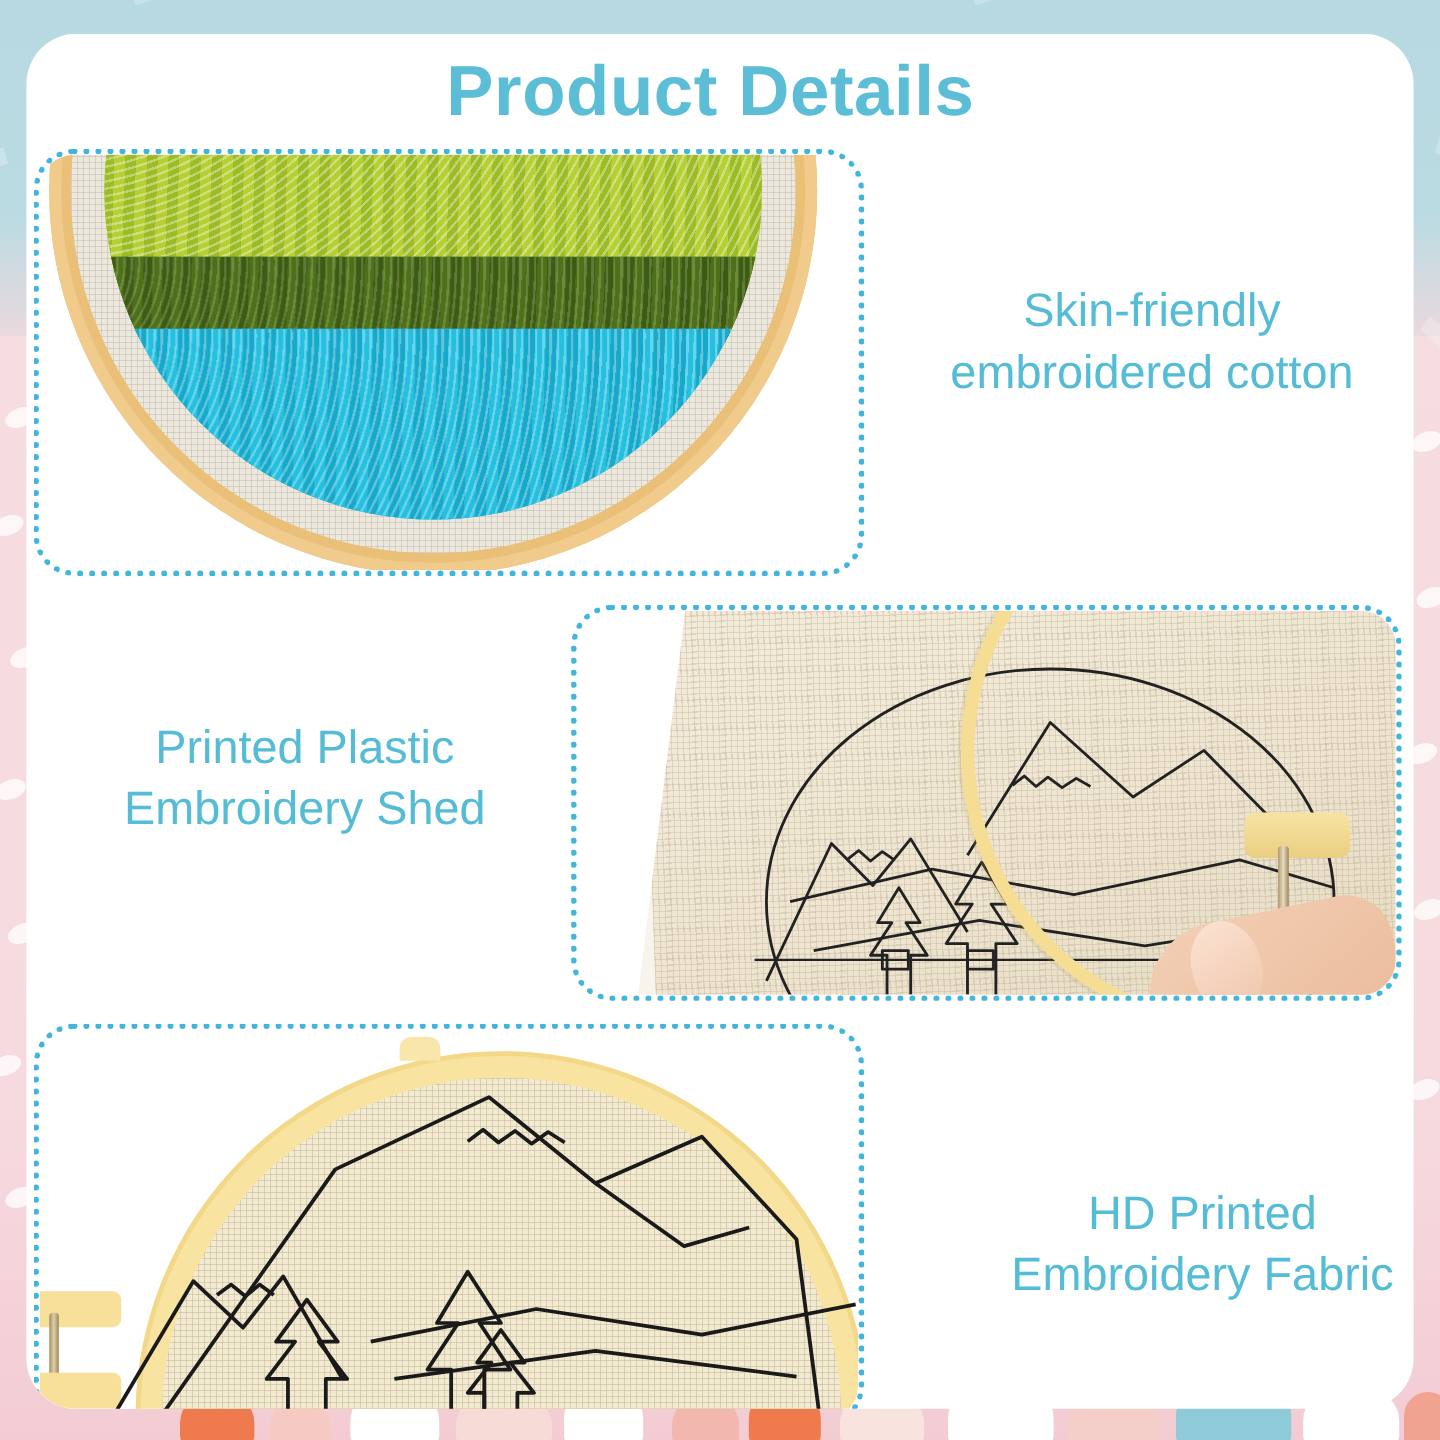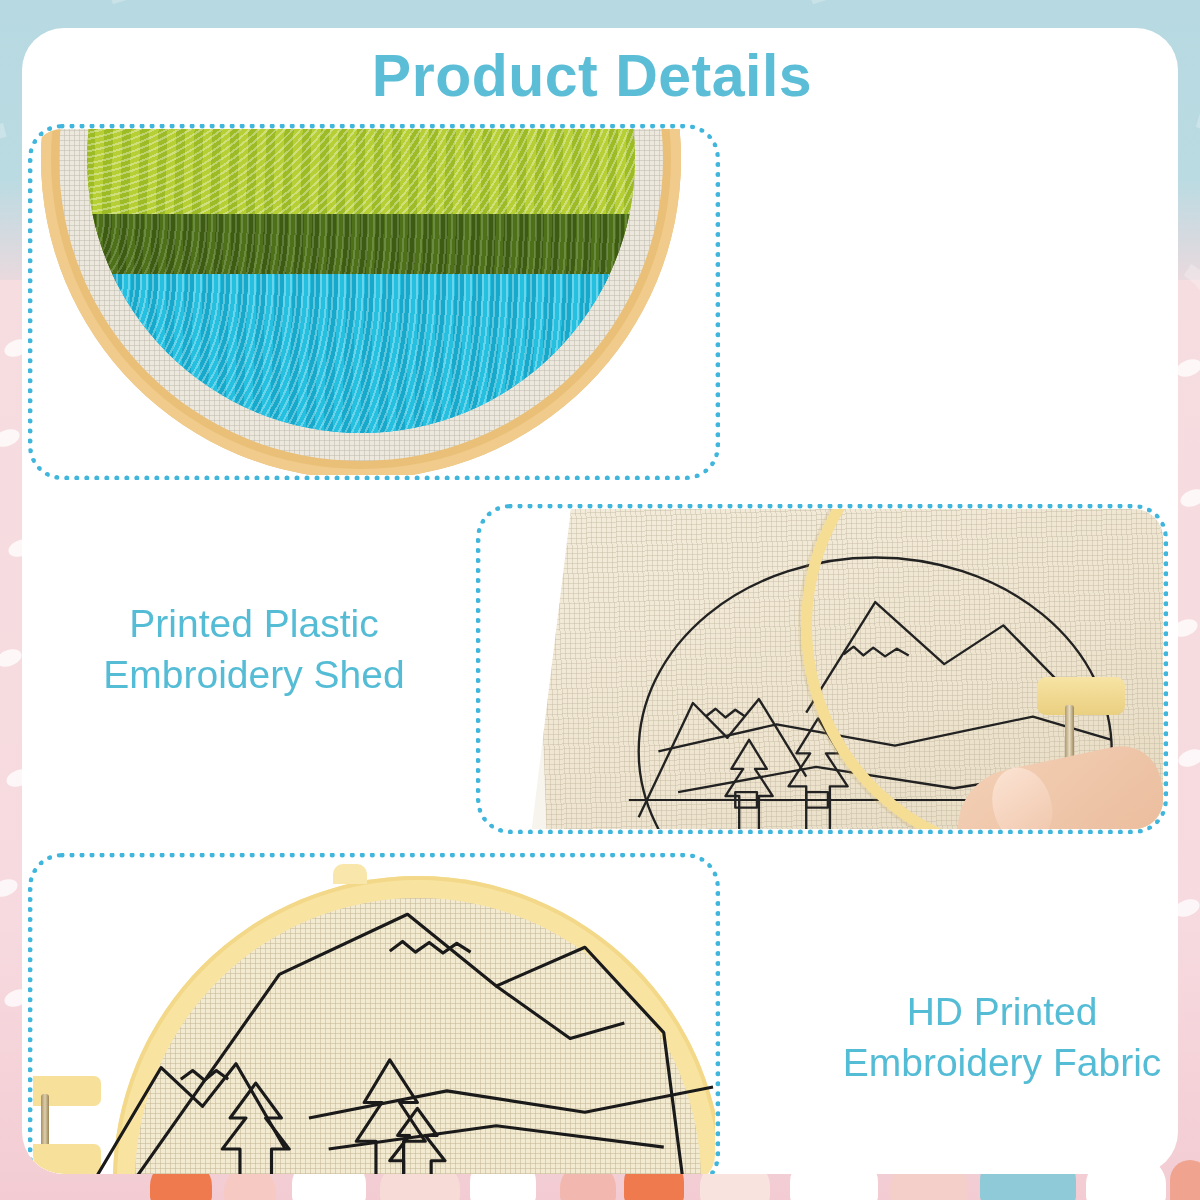--- a/index.html
+++ b/index.html
@@ -343,18 +343,20 @@
 
             <path d="M210 336 L210 300 L192 300 L216 268 L200 268 L226 232 L252 268 L236 268 L260 300 L242 300 L242 336"></path>
             <path d="M348 336 L348 292 L328 292 L354 252 L336 252 L362 208 L390 252 L372 252 L398 292 L376 292 L376 336"></path>
             <path d="M376 336 L376 312 L362 312 L382 286 L370 286 L390 258 L410 286 L398 286 L418 312 L404 312 L404 336"></path>
           </g>
         </svg>
       </div>
     </div>
   </div>
 
+  <div class="caption" id="cap-cotton">Skin-friendly
+embroidered cotton</div>
   <div class="caption" id="cap-shed">Printed Plastic
 Embroidery Shed</div>
   <div class="caption" id="cap-fabric">HD Printed
 Embroidery Fabric</div>
 
 </div>
 
 </body></html>

